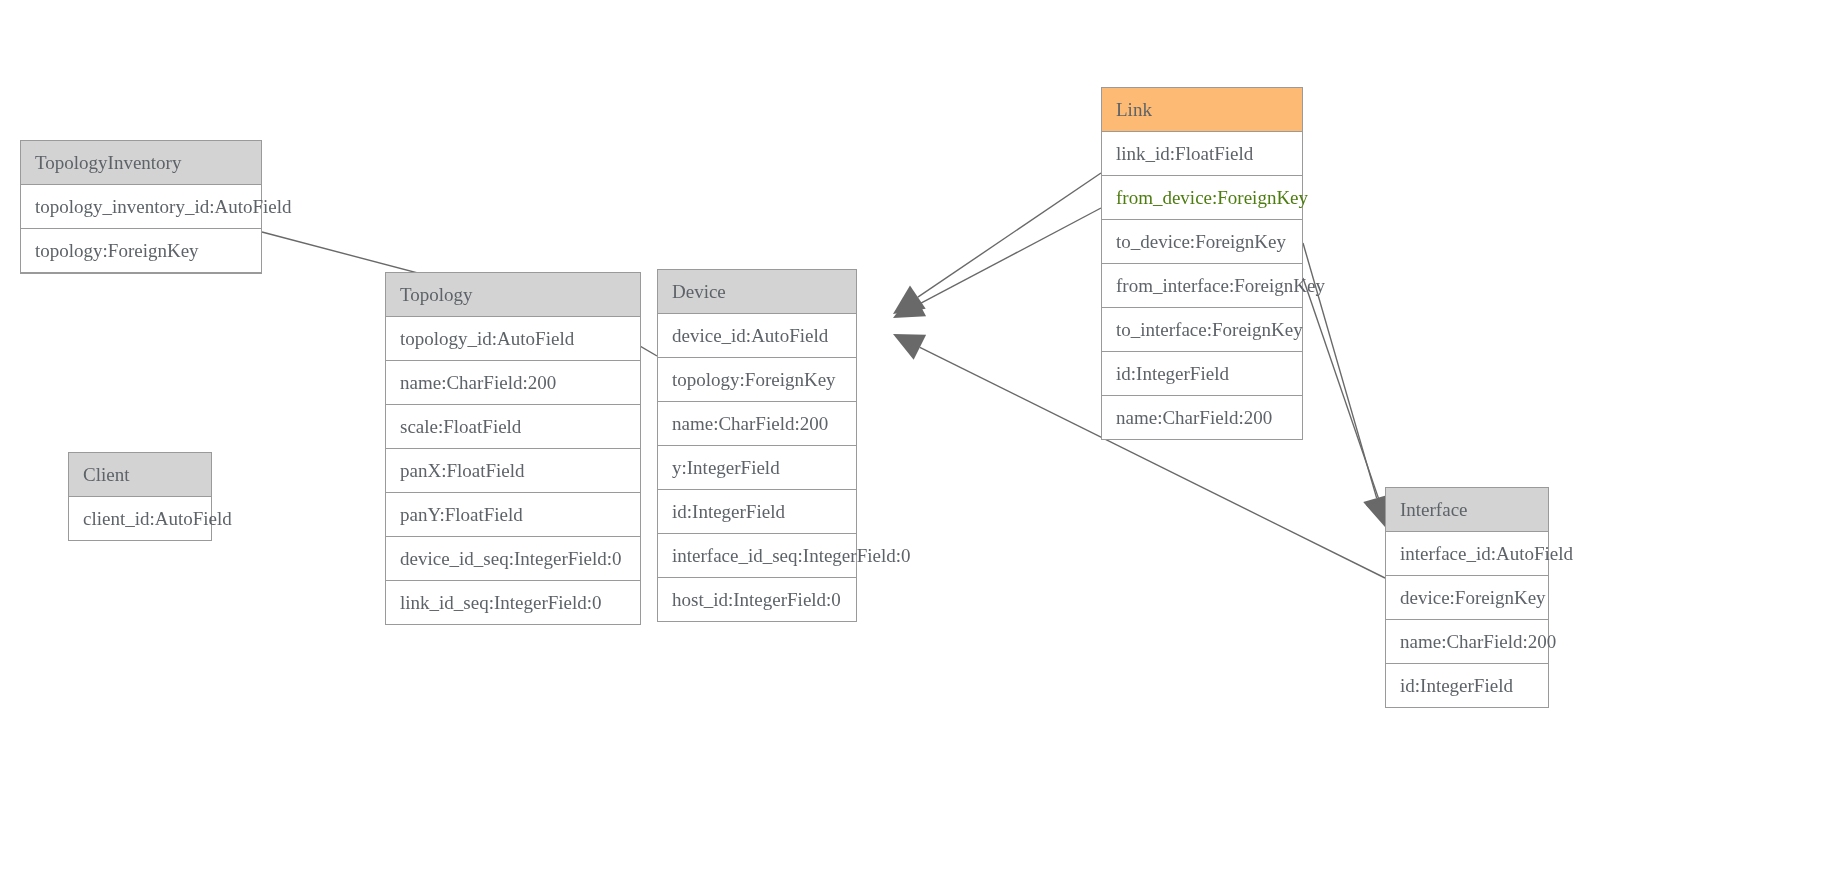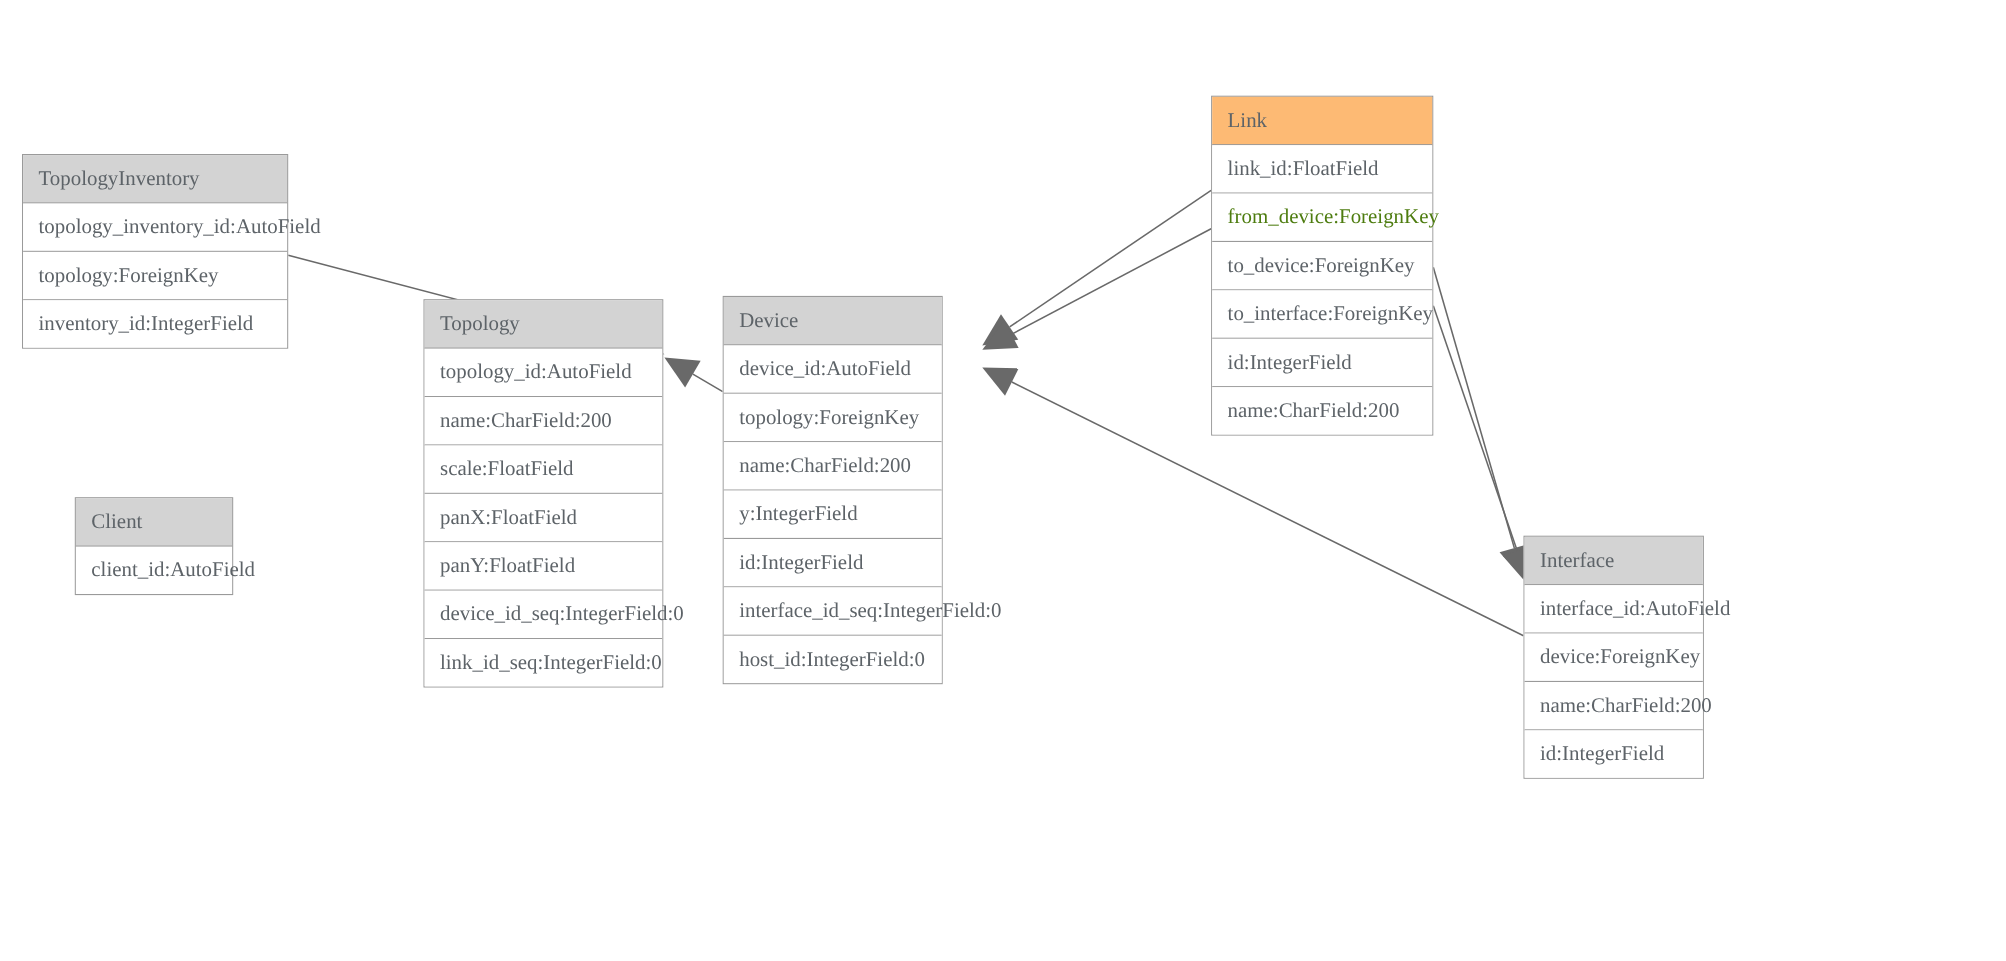--- a/index.html
+++ b/index.html
@@ -92,27 +92,26 @@
         <line x1="1303" y1="278" x2="1379.2760519487667" y2="500.6196399900051" stroke="#696969" stroke-width="1.4"></line>
         <polygon points="1389,529 1366.0318839441024,505.157482413914 1392.520219953431,496.0817975660962" fill="#696969"></polygon>
       </g>
     </svg>
 
   <div id="entity-layer">
       <div class="entity" style="left: 20px; top: 140px; width: 242px; border-color: rgb(154, 154, 154);">
         <div class="entity-title" style="background: rgb(211, 211, 211); color: rgb(93, 99, 104); border-bottom-color: rgb(154, 154, 154);">TopologyInventory</div>
         <div class="entity-field" style="color: rgb(93, 99, 104); border-bottom-color: rgb(154, 154, 154);">topology_inventory_id:AutoField</div>
         <div class="entity-field" style="color: rgb(93, 99, 104); border-bottom-color: rgb(154, 154, 154);">topology:ForeignKey</div>
-        <div class="entity-field last" style="color: rgb(93, 99, 104); border-bottom-color: rgb(154, 154, 154);">inventory_id:IntegerField</div>
       </div>
       <div class="entity" style="left: 68px; top: 452px; width: 144px; border-color: rgb(154, 154, 154);">
         <div class="entity-title" style="background: rgb(211, 211, 211); color: rgb(93, 99, 104); border-bottom-color: rgb(154, 154, 154);">Client</div>
         <div class="entity-field last" style="color: rgb(93, 99, 104); border-bottom-color: rgb(154, 154, 154);">client_id:AutoField</div>
       </div>
-      <div class="entity" style="left: 385px; top: 272px; width: 218px; border-color: rgb(154, 154, 154);">
+      <div class="entity" style="left: 385px; top: 272px; width: 256px; border-color: rgb(154, 154, 154);">
         <div class="entity-title" style="background: rgb(211, 211, 211); color: rgb(93, 99, 104); border-bottom-color: rgb(154, 154, 154);">Topology</div>
         <div class="entity-field" style="color: rgb(93, 99, 104); border-bottom-color: rgb(154, 154, 154);">topology_id:AutoField</div>
         <div class="entity-field" style="color: rgb(93, 99, 104); border-bottom-color: rgb(154, 154, 154);">name:CharField:200</div>
         <div class="entity-field" style="color: rgb(93, 99, 104); border-bottom-color: rgb(154, 154, 154);">scale:FloatField</div>
         <div class="entity-field" style="color: rgb(93, 99, 104); border-bottom-color: rgb(154, 154, 154);">panX:FloatField</div>
         <div class="entity-field" style="color: rgb(93, 99, 104); border-bottom-color: rgb(154, 154, 154);">panY:FloatField</div>
         <div class="entity-field" style="color: rgb(93, 99, 104); border-bottom-color: rgb(154, 154, 154);">device_id_seq:IntegerField:0</div>
         <div class="entity-field last" style="color: rgb(93, 99, 104); border-bottom-color: rgb(154, 154, 154);">link_id_seq:IntegerField:0</div>
       </div>
       <div class="entity" style="left: 657px; top: 269px; width: 200px; border-color: rgb(154, 154, 154);">
@@ -123,20 +122,21 @@
         <div class="entity-field" style="color: rgb(93, 99, 104); border-bottom-color: rgb(154, 154, 154);">y:IntegerField</div>
         <div class="entity-field" style="color: rgb(93, 99, 104); border-bottom-color: rgb(154, 154, 154);">id:IntegerField</div>
         <div class="entity-field" style="color: rgb(93, 99, 104); border-bottom-color: rgb(154, 154, 154);">interface_id_seq:IntegerField:0</div>
         <div class="entity-field last" style="color: rgb(93, 99, 104); border-bottom-color: rgb(154, 154, 154);">host_id:IntegerField:0</div>
       </div>
       <div class="entity" style="left: 1101px; top: 87px; width: 202px; border-color: rgb(154, 154, 154);">
         <div class="entity-title" style="background: #fdba74; color: rgb(93, 99, 104); border-bottom-color: rgb(154, 154, 154);">Link</div>
         <div class="entity-field" style="color: rgb(93, 99, 104); border-bottom-color: rgb(154, 154, 154);">link_id:FloatField</div>
         <div class="entity-field" style="color: #4d7c0f; border-bottom-color: rgb(154, 154, 154);">from_device:ForeignKey</div>
         <div class="entity-field" style="color: rgb(93, 99, 104); border-bottom-color: rgb(154, 154, 154);">to_device:ForeignKey</div>
+        <div class="entity-field" style="color: rgb(93, 99, 104); border-bottom-color: rgb(154, 154, 154);">from_interface:ForeignKey</div>
         <div class="entity-field" style="color: rgb(93, 99, 104); border-bottom-color: rgb(154, 154, 154);">to_interface:ForeignKey</div>
         <div class="entity-field" style="color: rgb(93, 99, 104); border-bottom-color: rgb(154, 154, 154);">id:IntegerField</div>
         <div class="entity-field last" style="color: rgb(93, 99, 104); border-bottom-color: rgb(154, 154, 154);">name:CharField:200</div>
       </div>
       <div class="entity" style="left: 1385px; top: 487px; width: 164px; border-color: rgb(154, 154, 154);">
         <div class="entity-title" style="background: rgb(211, 211, 211); color: rgb(93, 99, 104); border-bottom-color: rgb(154, 154, 154);">Interface</div>
         <div class="entity-field" style="color: rgb(93, 99, 104); border-bottom-color: rgb(154, 154, 154);">interface_id:AutoField</div>
         <div class="entity-field" style="color: rgb(93, 99, 104); border-bottom-color: rgb(154, 154, 154);">device:ForeignKey</div>
         <div class="entity-field" style="color: rgb(93, 99, 104); border-bottom-color: rgb(154, 154, 154);">name:CharField:200</div>
         <div class="entity-field last" style="color: rgb(93, 99, 104); border-bottom-color: rgb(154, 154, 154);">id:IntegerField</div>

